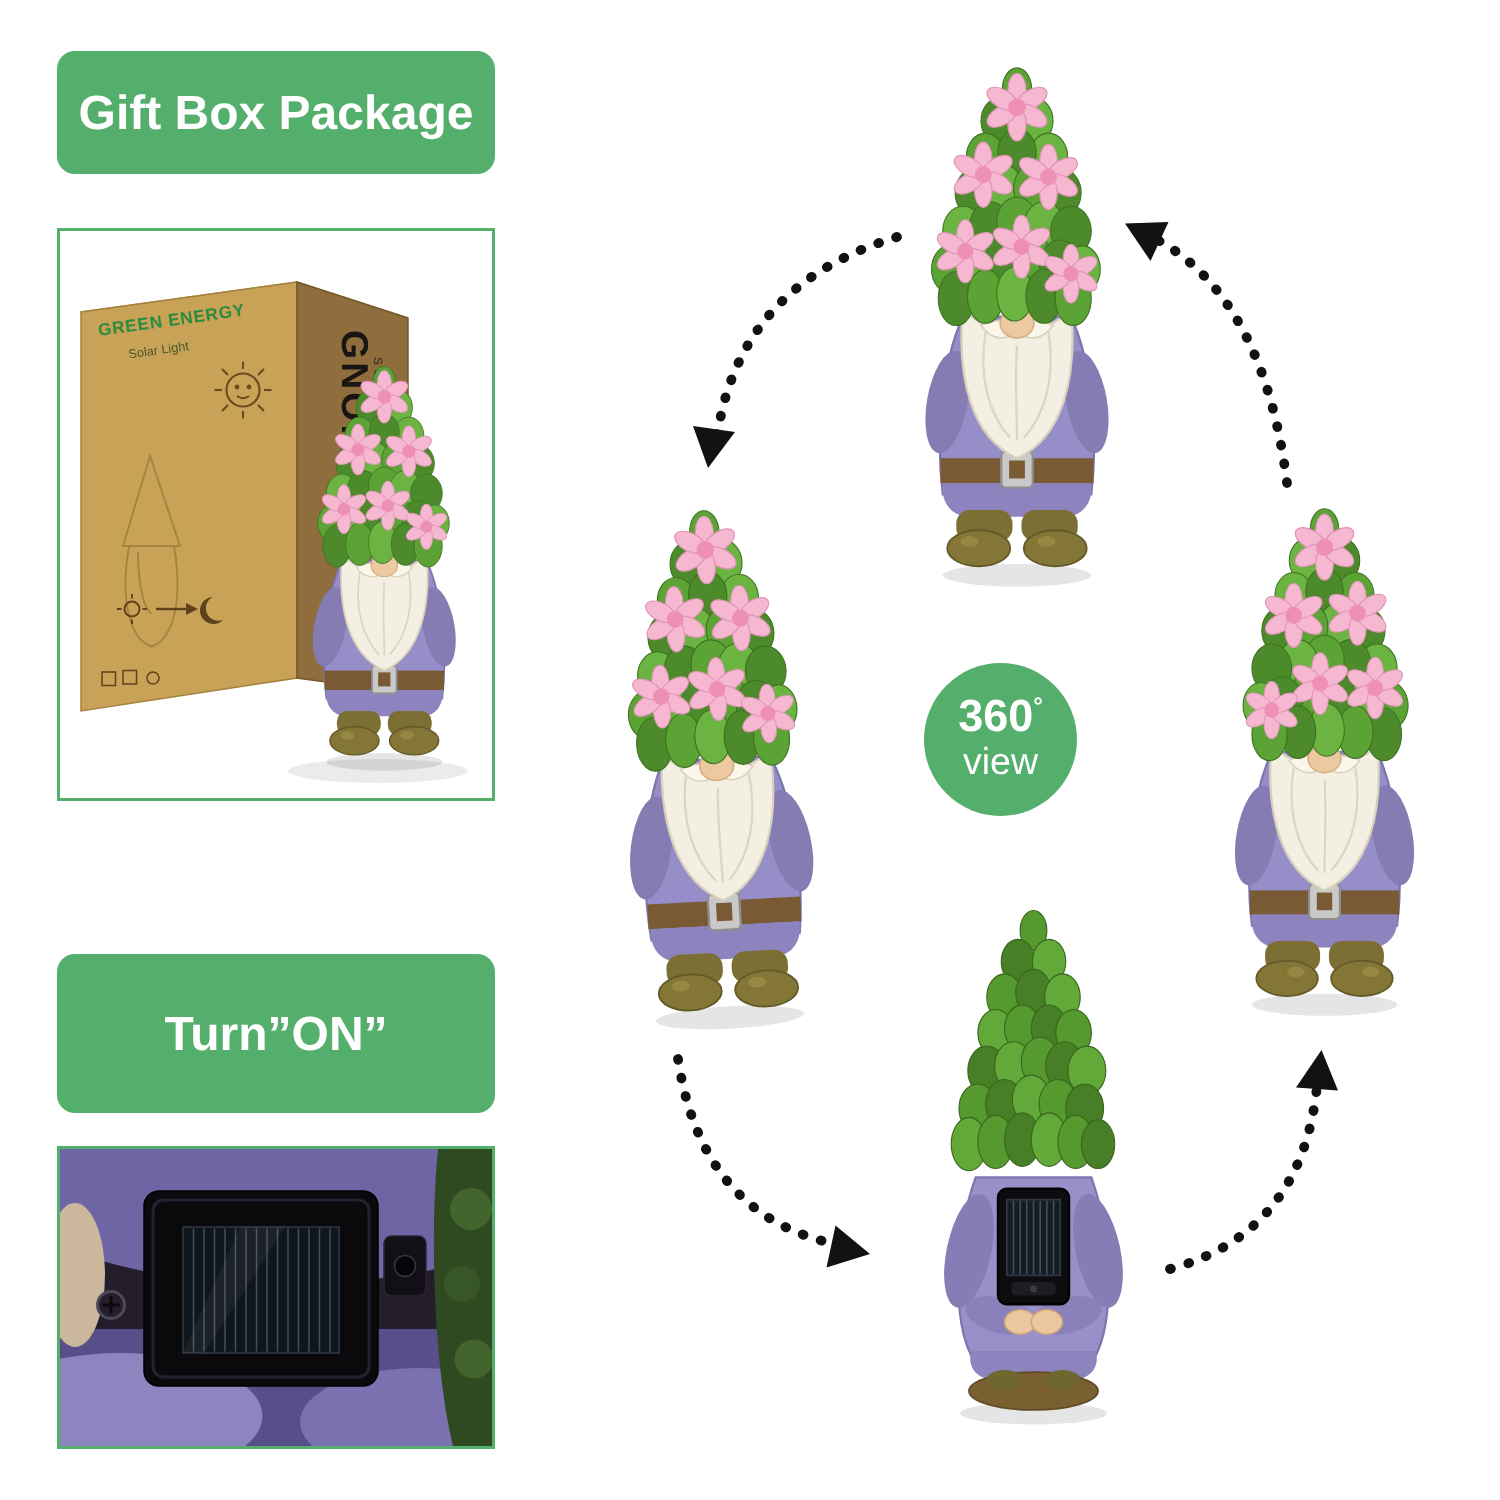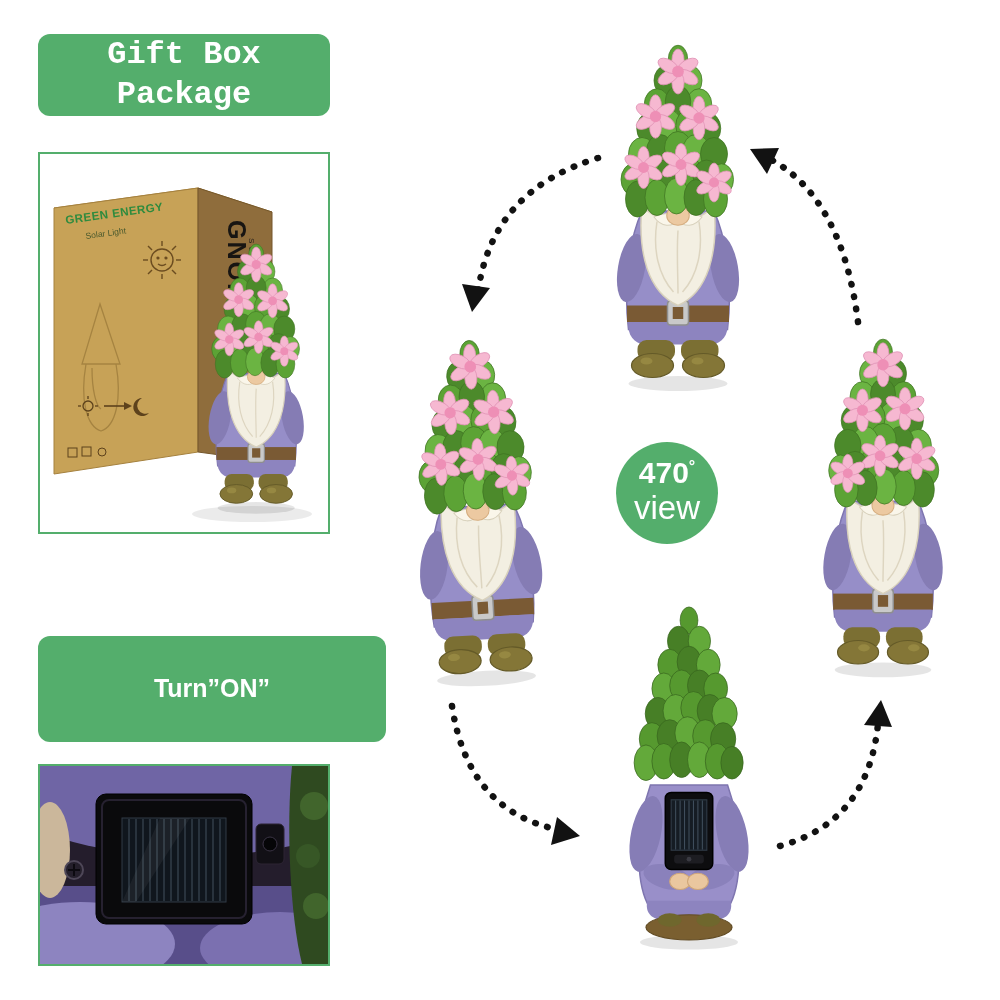--- a/index.html
+++ b/index.html
@@ -5,41 +5,41 @@
   html,body{margin:0;padding:0;background:#ffffff;}
   .canvas{
     position:relative;width:1000px;height:1000px;background:#fff;
     font-family:"Liberation Sans", sans-serif;overflow:hidden;
   }
   .banner{
     position:absolute;background:var(--accent,#54ae6c);color:#fff;
     border-radius:12px;display:flex;flex-direction:column;align-items:center;
     justify-content:center;font-weight:bold;text-align:center;line-height:1.25;
   }
-  .banner-top{left:38px;top:34px;width:292px;height:82px;font-size:32px;font-family:Liberation Mono, monospace;}
-  .banner-turn{left:38px;top:636px;width:348px;height:106px;font-size:25px;}
+  .banner-top{left:38px;top:34px;width:292px;height:82px;font-size:32px;}
+  .banner-turn{left:38px;top:636px;width:292px;height:106px;font-size:32px;}
   .frame{position:absolute;border:2px solid var(--accent,#54ae6c);background:#fff;box-sizing:border-box;}
   .frame-box{left:38px;top:152px;width:292px;height:382px;}
   .frame-panel{left:38px;top:764px;width:292px;height:202px;}
   .frame svg{display:block;width:100%;height:100%;}
   .gnome{position:absolute;}
   .gnome svg{display:block;width:100%;height:100%;}
   .g-top{left:588px;top:40px;width:180px;height:360px;}
   .g-left{left:388px;top:333px;width:180px;height:364px;}
   .g-right{left:795px;top:330px;width:176px;height:360px;}
   .g-bottom{left:600px;top:600px;width:178px;height:364px;}
   .arrows{position:absolute;left:0;top:0;width:1000px;height:1000px;pointer-events:none;}
   .badge{
     position:absolute;left:616px;top:442px;width:102px;height:102px;border-radius:50%;
     background:var(--accent,#54ae6c);color:#fff;display:flex;flex-direction:column;
     align-items:center;justify-content:center;
   }
   .badge .deg{font-size:30px;font-weight:600;line-height:1;}
   .badge .deg sup{font-size:16px;vertical-align:super;}
-  .badge .view{font-size:33px;line-height:1.2;font-weight:500;}
+  .badge .view{font-size:25px;line-height:1.2;font-weight:500;}
   .defs{position:absolute;width:0;height:0;}
 </style>
 </head>
 <body>
 
 <div class="canvas">
 
   <svg class="defs" aria-hidden="true">
     <defs>
       <g id="flw">
@@ -320,18 +320,18 @@
     <g fill="#121212">
       <polygon points="472,312 462,284 490,288"></polygon>
       <polygon points="750,149 779,148 767,174"></polygon>
       <polygon points="580,836 551,845 557,817"></polygon>
       <polygon points="881,700 892,727 864,725"></polygon>
     </g>
   </svg>
 
   <div class="badge">
     <div class="deg">
-      <span>470</span><sup>°</sup>
+      <span>360</span><sup>°</sup>
     </div>
     <div class="view">view</div>
   </div>
 
 </div>
 
 </body></html>

